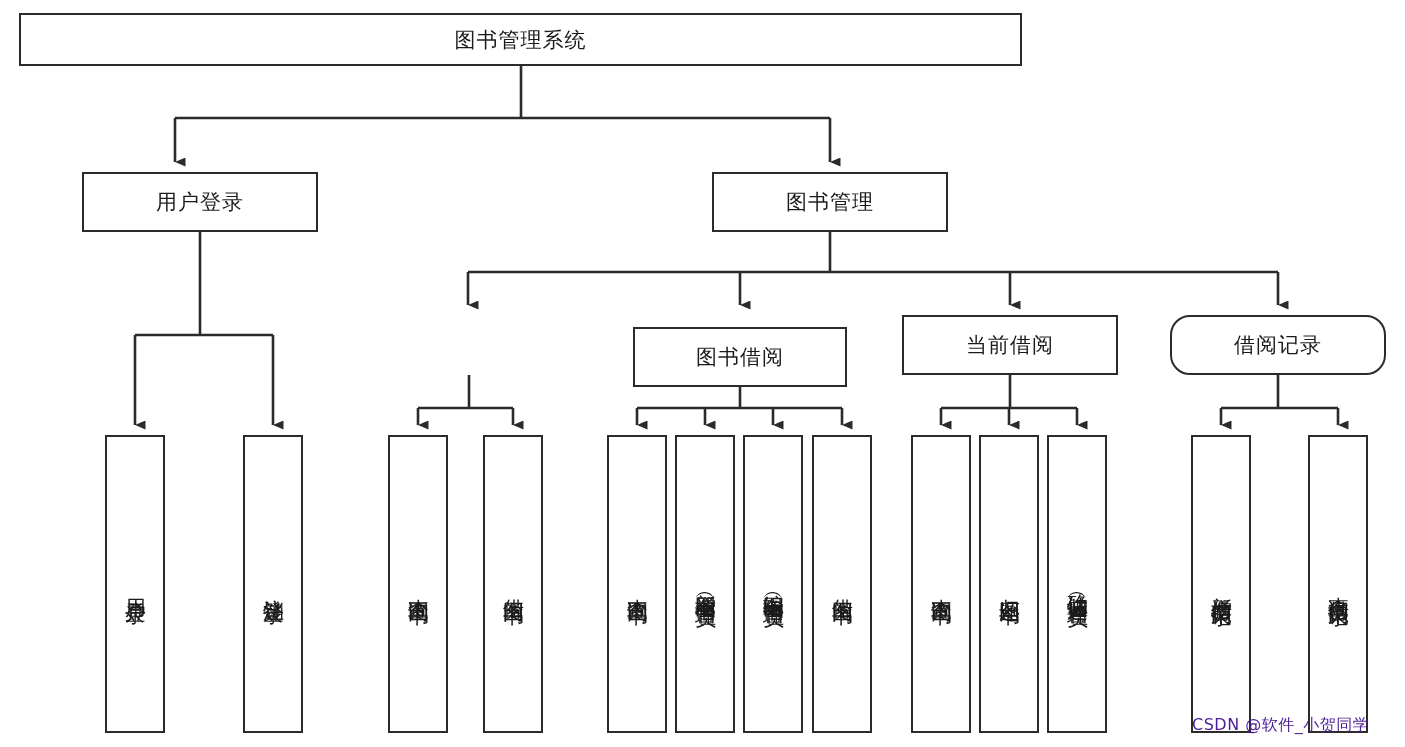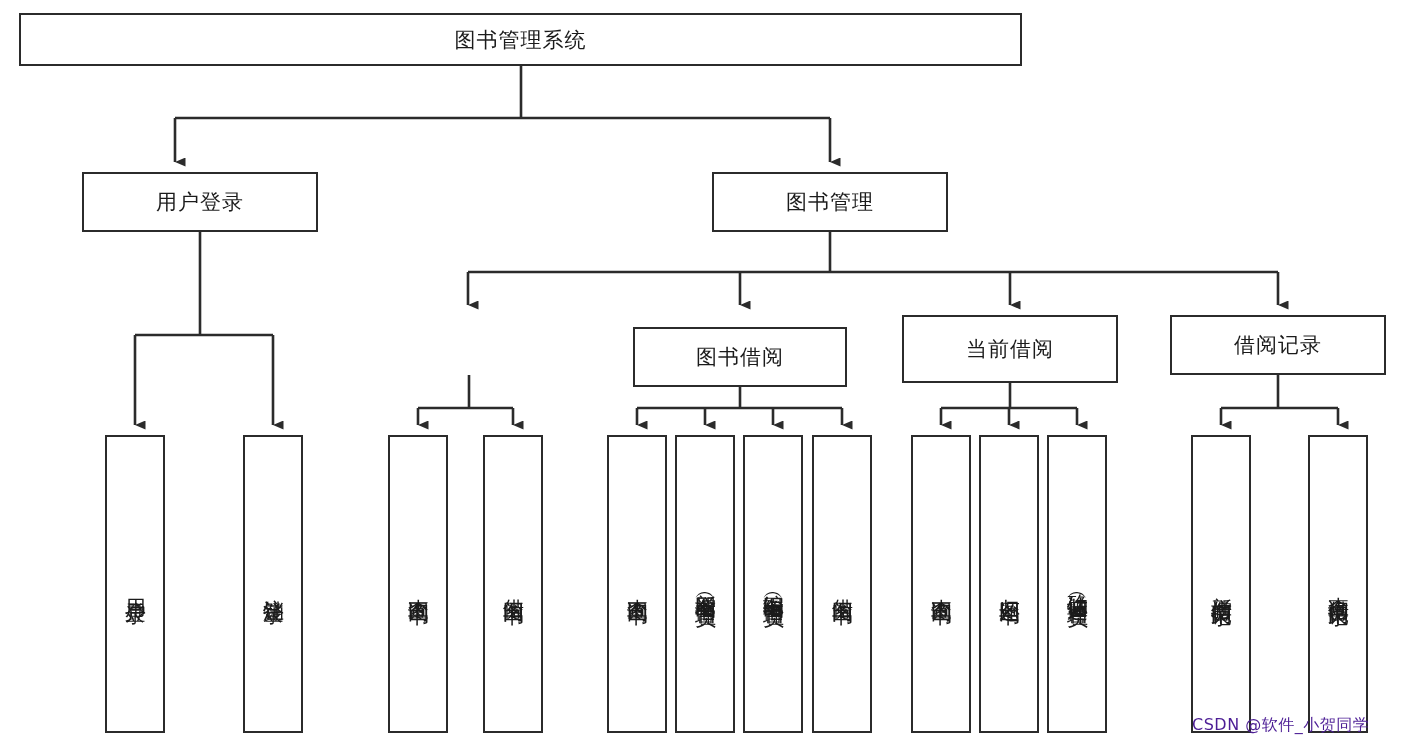--- a/index.html
+++ b/index.html
@@ -110,22 +110,22 @@
       <path d="M1338,408 L1338,425" marker-end="url(#arw)"></path>
     </g>
   </svg>
 
   <div class="node node-h" style="left:19px; top:13px; width:1003px; height:53px;">图书管理系统</div>
 
   <div class="node node-h" style="left:82px; top:172px; width:236px; height:60px;">用户登录</div>
   <div class="node node-h" style="left:712px; top:172px; width:236px; height:60px;">图书管理</div>
 
   <div class="node node-h" style="left:633px; top:327px; width:214px; height:60px;">图书借阅</div>
-  <div class="node node-h" style="left:902px; top:315px; width:216px; height:68px;">当前借阅</div>
-  <div class="node node-h" style="left:1170px; top:315px; width:216px; height:60px;">借阅记录</div>
+  <div class="node node-h" style="left:902px; top:315px; width:216px; height:60px;">当前借阅</div>
+  <div class="node node-h" style="left:1170px; top:315px; width:216px; height:60px;border-radius:20px;">借阅记录</div>
 
   <div class="node node-v" style="left:105px; top:435px; width:60px; height:298px;">用户登录</div>
   <div class="node node-v" style="left:243px; top:435px; width:60px; height:298px;">注销登录</div>
 
   <div class="node node-v" style="left:388px; top:435px; width:60px; height:298px;">查询图书</div>
   <div class="node node-v" style="left:483px; top:435px; width:60px; height:298px;">借阅图书</div>
 
   <div class="node node-v" style="left:607px; top:435px; width:60px; height:298px;">查询图书</div>
   <div class="node node-v" style="left:675px; top:435px; width:60px; height:298px;">新增图书（管理员）</div>
   <div class="node node-v" style="left:743px; top:435px; width:60px; height:298px;">编辑图书（管理员）</div>

